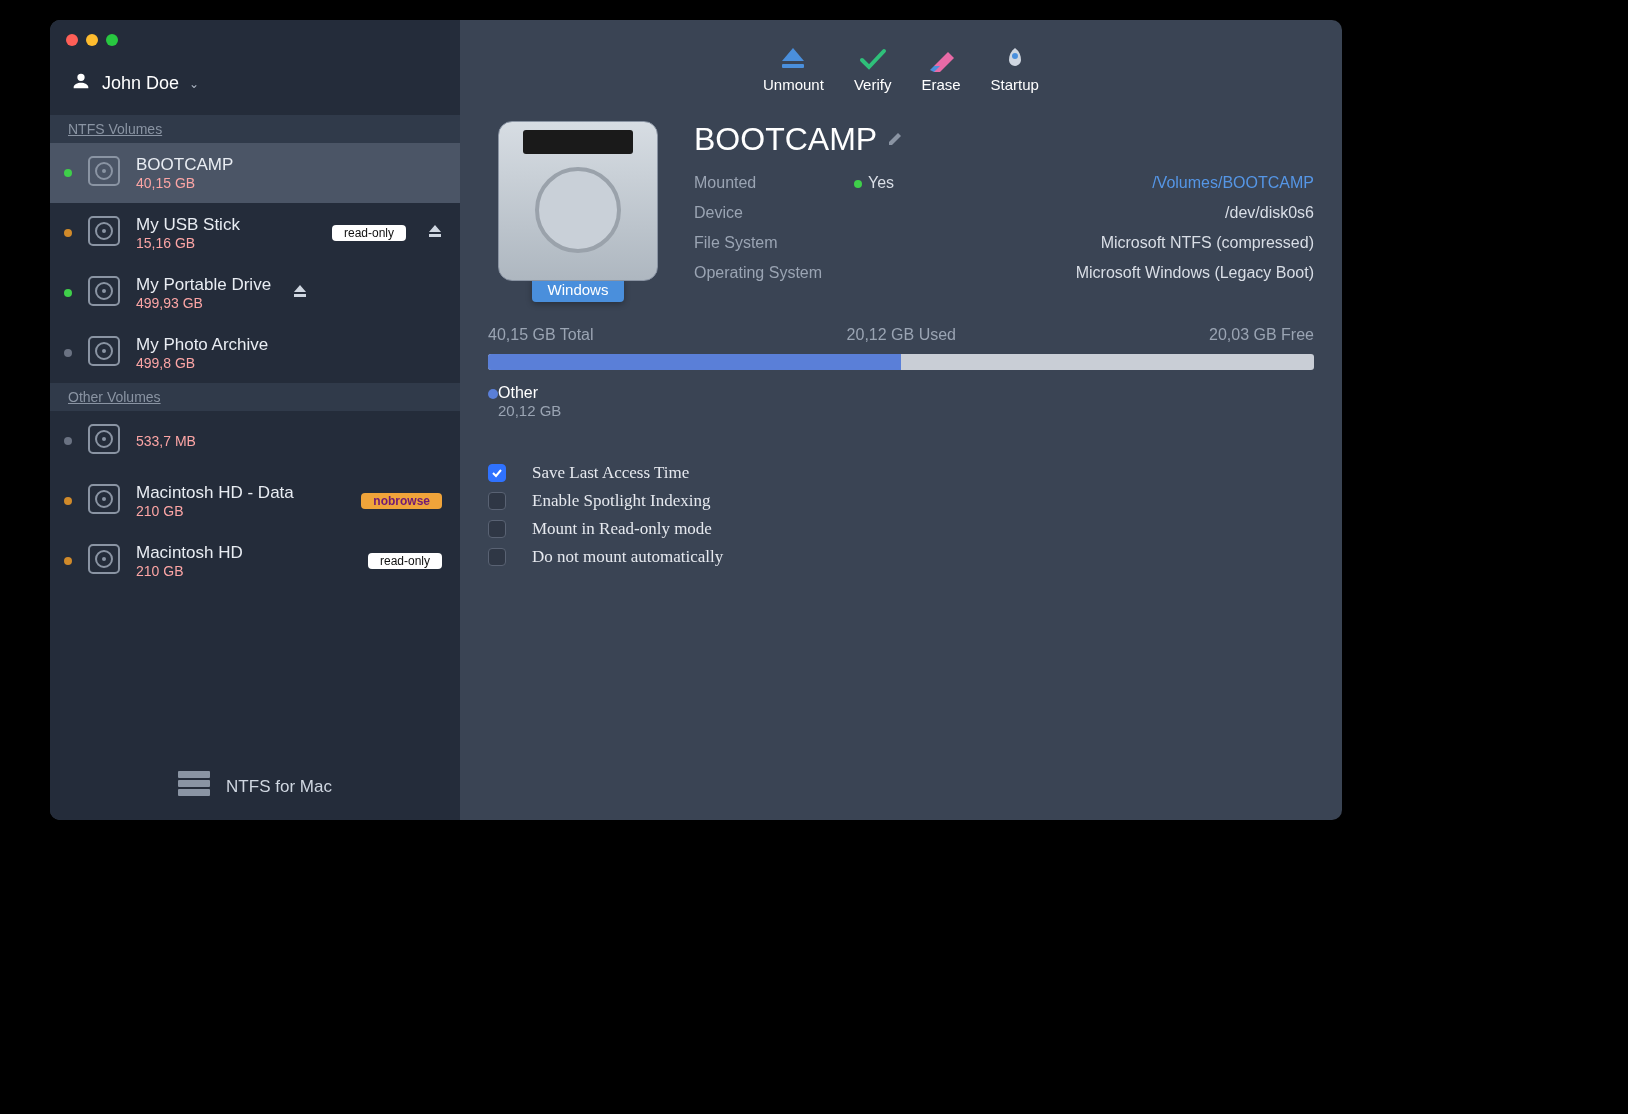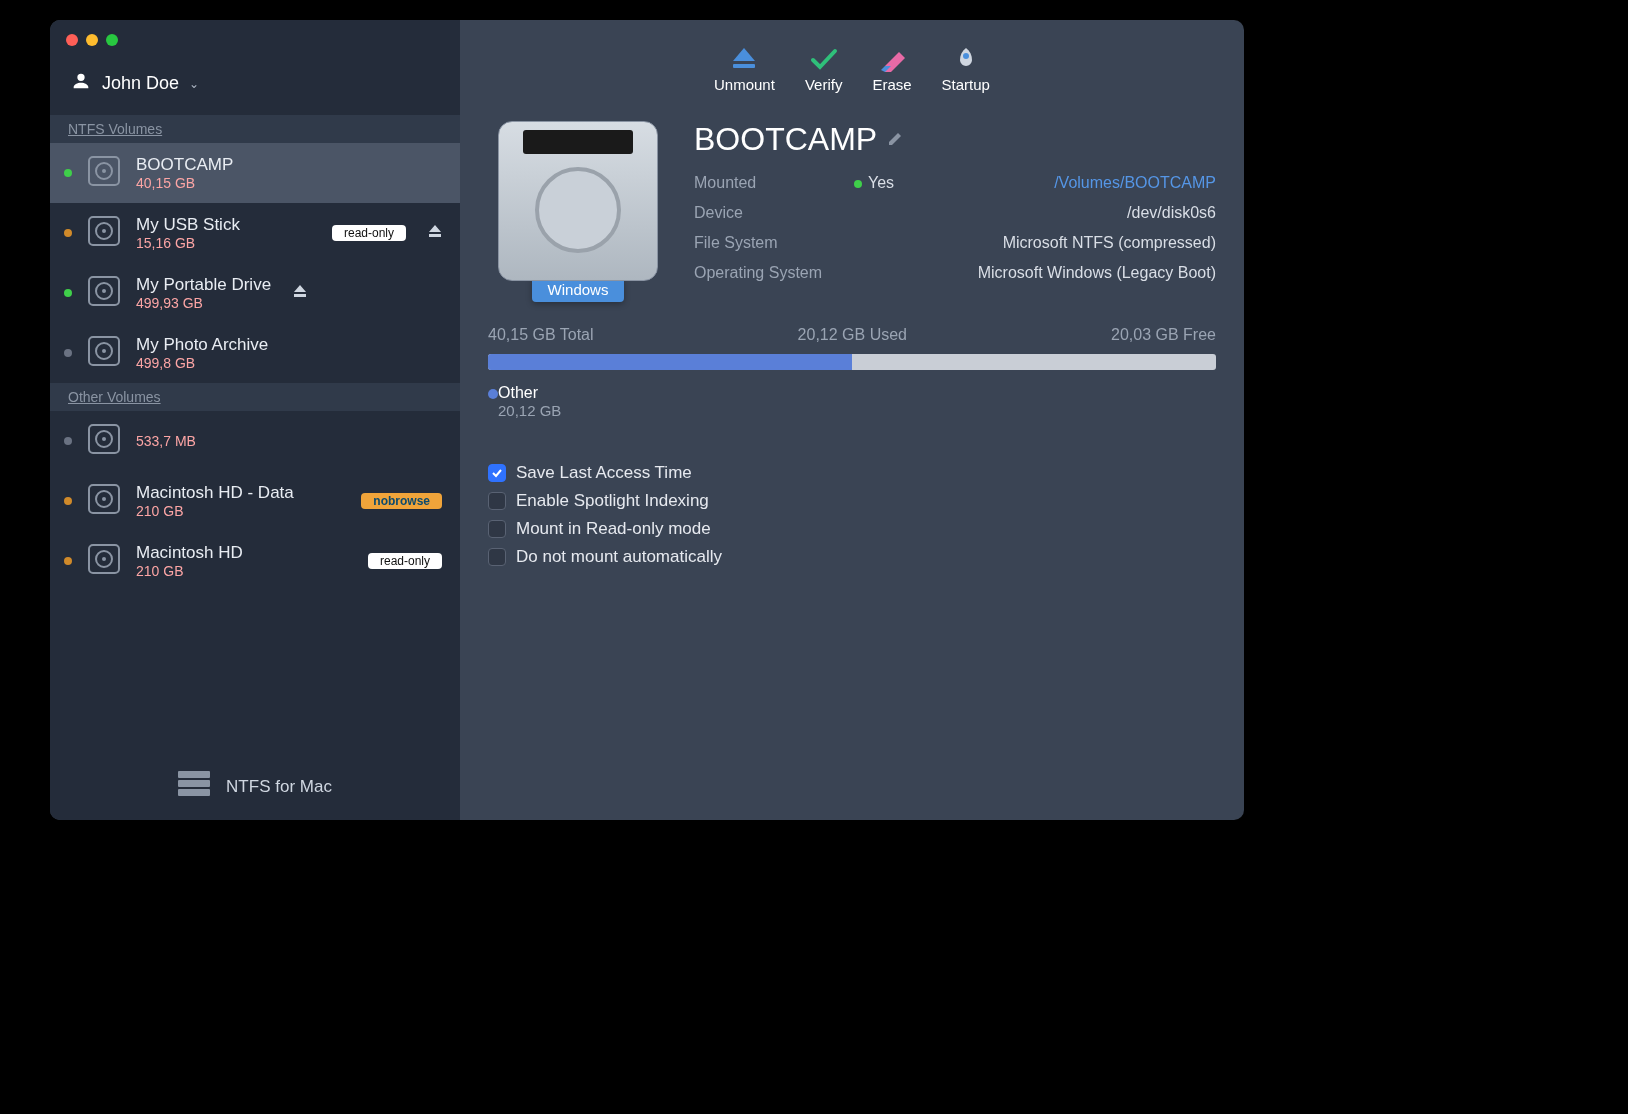--- a/index.html
+++ b/index.html
@@ -4,21 +4,21 @@
 <style>
   * { box-sizing: border-box; margin: 0; padding: 0; }
   body {
     background: #000;
     font-family: -apple-system, BlinkMacSystemFont, "Segoe UI", Helvetica, Arial, sans-serif;
     width: 1628px; height: 1114px;
     display:flex; align-items:flex-start; justify-content:flex-start;
     padding: 20px 0 0 50px;
   }
   .window {
-    width: 1194px; height: 800px;
+    width: 1292px; height: 800px;
     background: #3a4454;
     border-radius: 10px;
     display: flex;
     overflow: hidden;
     box-shadow: 0 20px 60px rgba(0,0,0,.6);
   }
   
   .sidebar {
     width: 410px;
     background: #242c3a;
@@ -38,21 +38,21 @@
   }
   .vol-item.selected{ background:#4b5566; }
   .status-dot{width:8px;height:8px;border-radius:50%;}
   .status-dot.green{background:#3fcf4a;} .status-dot.amber{background:#d08a2a;} .status-dot.grey{background:#6a7282;}
   .drive-icon{width:36px;height:36px;}
   .vol-text{display:flex;flex-direction:column;color:#e9edf3;}
   .vol-name{font-size:17px;line-height:1.2;}
   .vol-size{font-size:14px;color:#fca5a5;}
   .badge{font-size:12px; padding:1px 12px; border-radius:4px; margin-left:auto;}
   .badge.ro{background:#fff;color:#111;}
-  .badge.nb{background:#f0a43a;color:#0c4a6e;font-weight:600;}
+  .badge.nb{background:#f0a43a;color:#701a75;font-weight:600;}
   .eject{margin-left:8px;}
   .eject svg{width:14px;height:14px;fill:#cfd6e0;}
   .footer{
     margin-top:auto; display:flex;align-items:center;gap:16px;
     padding:18px 20px; color:#cfd6e0; font-size:17px;justify-content:center;
   }
   .footer svg{width:32px;height:26px;fill:#8a94a3;}
   
   .main{ flex:1; display:flex; flex-direction:column; }
   .toolbar{
@@ -95,21 +95,21 @@
   .usage-row{
     display:flex;justify-content:space-between;color:#9aa4b3;font-size:16px;margin-top:24px;
   }
   .usage-bar{height:16px;background:#c9ced6;border-radius:3px;margin-top:10px;overflow:hidden;}
   .usage-bar .used{height:100%;background:#5a7fd8;}
   .legend{display:flex;align-items:flex-start;margin-top:14px;}
   .legend .sw{width:10px;height:10px;border-radius:50%;background:#5a7fd8;margin-top:5px;}
   .legend .txt{color:#fff;font-size:16px;}
   .legend .sub{color:#9aa4b3;font-size:15px;}
   .options{margin-top:44px;display:flex;flex-direction:column;gap:8px;}
-  .opt{display:flex;align-items:center;gap:10px;color:#e6e9ef;font-size:17px;}
+  .opt{display:flex;align-items:center;gap:26px;color:#e6e9ef;font-size:17px;font-family:Liberation Serif, serif;}
   .chk{
     width:18px;height:18px;border-radius:4px;background:#2f3745;border:1px solid #596273;
     display:flex;align-items:center;justify-content:center;
   }
   .chk.on{background:#2f72ff;border-color:#2f72ff;}
   .chk.on svg{width:12px;height:12px;fill:#fff;}
 </style>
 </head>
 <body>
 

